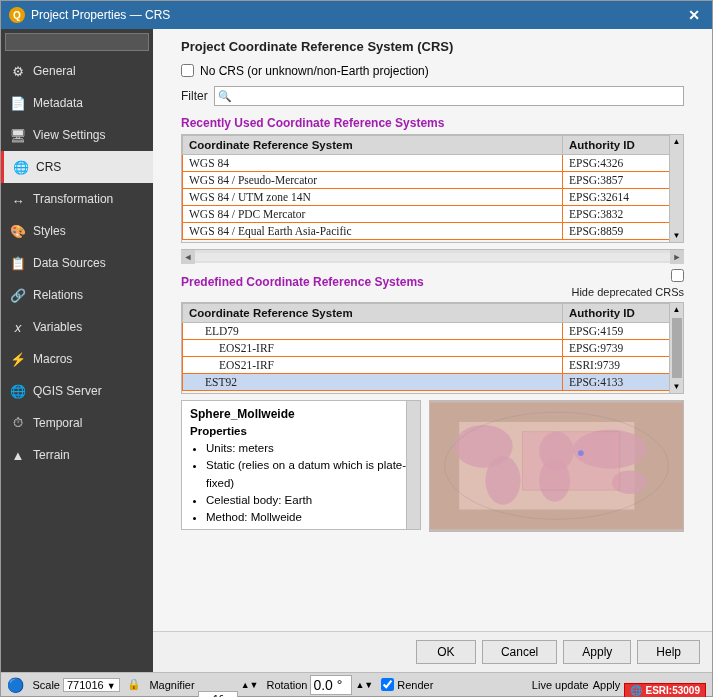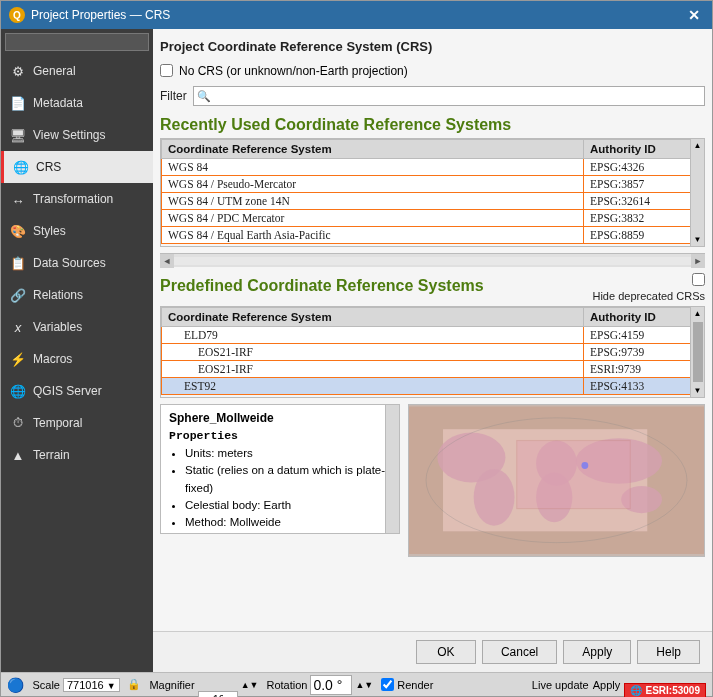--- a/index.html
+++ b/index.html
@@ -108,21 +108,21 @@
     }
     .right-panel {
       flex: 1;
       background: #f5f5f5;
       display: flex;
       flex-direction: column;
       overflow: hidden;
     }
     .panel-content {
       flex: 1;
-      padding: 10px 7px;
+      padding: 10px 28px;
       overflow-y: auto;
     }
     .panel-title {
       font-size: 13px;
       font-weight: bold;
       margin-bottom: 10px;
       color: #222;
     }
     .checkbox-row {
       display: flex;
@@ -151,23 +151,23 @@
       padding: 2px 4px;
       flex: 1;
     }
     .filter-input-wrap input {
       border: none;
       outline: none;
       font-size: 12px;
       width: 100%;
     }
     .section-title {
-      font-size: 16px;
-      font-weight: bold;
-      color: #4d7c0f;
+      font-size: 12px;
+      font-weight: bold;
+      color: #a21caf;
       margin-bottom: 4px;
     }
     .crs-table {
       width: 100%;
       border-collapse: collapse;
       margin-bottom: 2px;
       font-size: 11.5px;
     }
     .crs-table th {
       background: #d8d8d8;
@@ -214,21 +214,20 @@
       border: 1px solid #bbb;
       background: white;
       padding: 6px 8px;
       overflow-y: auto;
       font-size: 11.5px;
       position: relative;
     }
     .properties-sub {
       font-weight: bold;
       margin-bottom: 3px;
-      font-family: Liberation Mono, monospace;
     }
     .properties-list {
       list-style: disc;
       padding-left: 16px;
       line-height: 1.5;
     }
     .map-preview {
       flex: 1;
       border: 1px solid #bbb;
       background: #c8b8b0;

